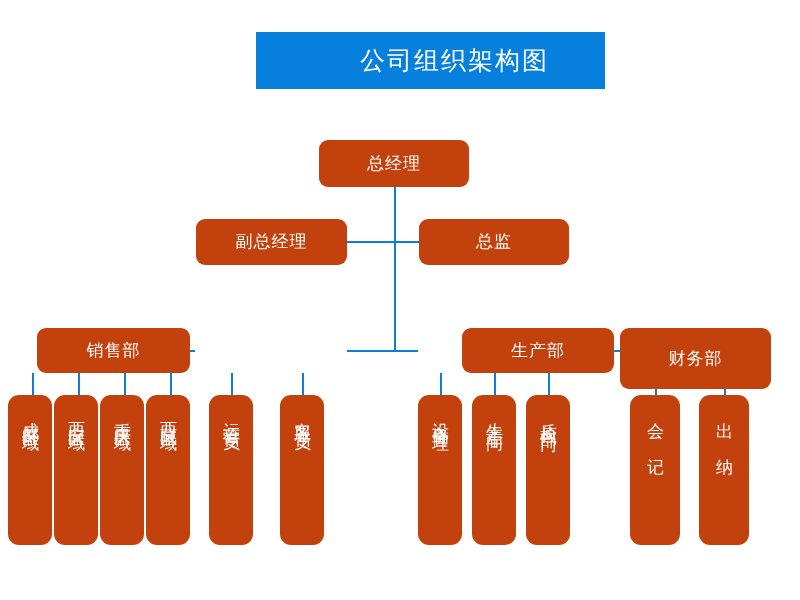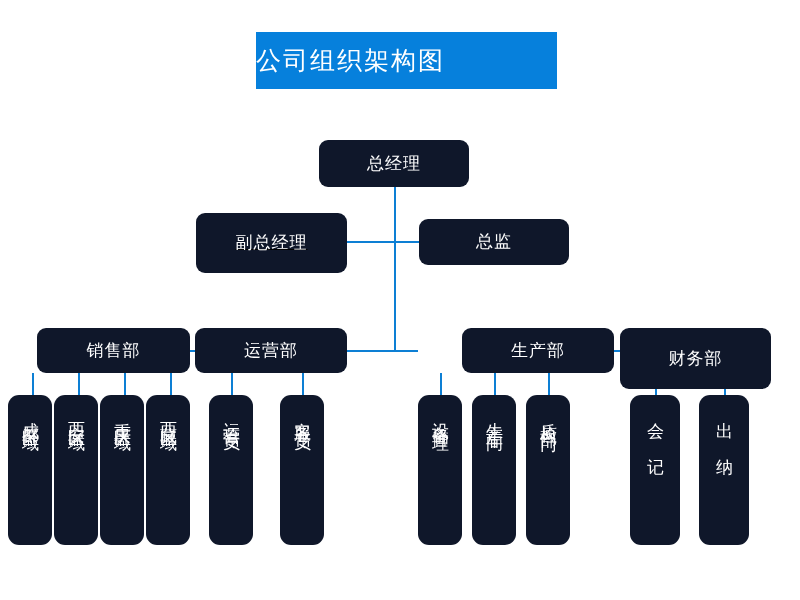--- a/index.html
+++ b/index.html
@@ -22,33 +22,34 @@
   
   .title-banner {
     position: absolute;
     left: 256px;
     top: 32px;
     width: 301px;
     height: 57px;
     background: #0680dc;
     display: flex;
     align-items: center;
-    justify-content: flex-start;
+    justify-content: center;
+    padding-left: 48px;
   }
   .title-banner .title-text {
     color: #ffffff;
     font-size: 25px;
     letter-spacing: 2px;
     line-height: 1;
   }
 
   
   .node {
     position: absolute;
-    background: #0f172a;
+    background: #c2410c;
     border-radius: 9px;
     display: flex;
     align-items: center;
     justify-content: center;
     box-sizing: border-box;
   }
   .node .node-label {
     color: #ffffff;
     font-size: 17px;
     letter-spacing: 1px;
@@ -114,32 +115,29 @@
   <div class="line v" style="left:494px; top:373px; height:22px;"></div>
   <div class="line v" style="left:548px; top:373px; height:22px;"></div>
 
   <div class="line v" style="left:655px; top:373px; height:22px;"></div>
   <div class="line v" style="left:724px; top:373px; height:22px;"></div>
 
   <div class="node" style="left:319px; top:140px; width:150px; height:47px;">
     <span class="node-label">总经理</span>
   </div>
 
-  <div class="node" style="left:196px; top:213px; width:151px; height:60px;text-decoration:underline;">
+  <div class="node" style="left:196px; top:219px; width:151px; height:46px;">
     <span class="node-label">副总经理</span>
   </div>
   <div class="node" style="left:419px; top:219px; width:150px; height:46px;">
     <span class="node-label">总监</span>
   </div>
 
   <div class="node" style="left:14px; top:328px; width:153px; height:45px;margin-left:23px;">
     <span class="node-label">销售部</span>
-  </div>
-  <div class="node" style="left:195px; top:328px; width:152px; height:45px;">
-    <span class="node-label">运营部</span>
   </div>
   <div class="node" style="left:418px; top:328px; width:152px; height:45px;margin-left:44px;">
     <span class="node-label">生产部</span>
   </div>
   <div class="node" style="left:620px; top:328px; width:151px; height:61px;">
     <span class="node-label">财务部</span>
   </div>
 
   <div class="node vertical" style="left:8px; top:395px; width:44px; height:150px;">
     <span class="node-label">成都区域</span>

